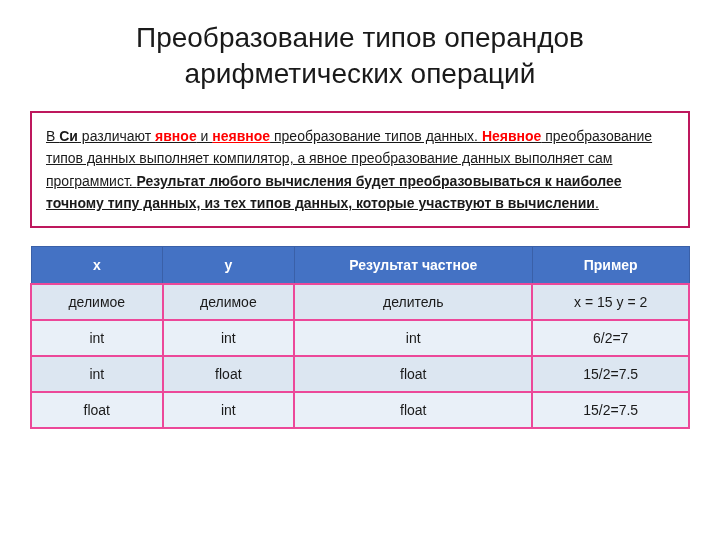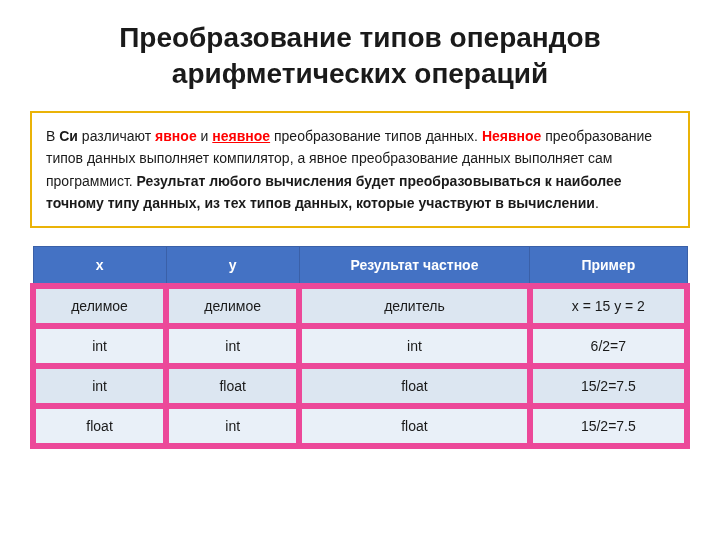--- a/index.html
+++ b/index.html
@@ -8,33 +8,34 @@
       font-family: Arial, sans-serif;
       background: #fff;
       width: 720px;
       min-height: 540px;
       padding: 20px 30px;
     }
 
     .page-title {
       text-align: center;
       font-size: 28px;
-      font-weight: bold;
+      font-weight: normal;
       color: #1a1a1a;
       line-height: 1.3;
       margin-bottom: 18px;
     }
 
     .info-box {
-      border: 2px solid #eab308;
+      border: 2px solid #be185d;
       padding: 12px 14px;
       margin-bottom: 18px;
       font-size: 14px;
       line-height: 1.6;
       color: #1a1a1a;
+      text-decoration: underline;
     }
 
     .info-box .highlight-явное {
       color: #ff0000;
       font-weight: bold;
     }
 
     .info-box .highlight-неявное {
       color: #ff0000;
       font-weight: bold;
@@ -77,21 +78,21 @@
     }
 
     tbody tr:nth-child(even) {
       background-color: #e9f0f8;
     }
 
     tbody td {
       padding: 9px 14px;
       text-align: center;
       font-size: 14px;
-      border: 6px solid #ec4899;
+      border: 2px solid #ec4899;
       color: #1a1a1a;
     }
   </style>
 </head>
 <body>
 
 <div class="page-title">Преобразование типов операндов арифметических операций</div>
 
 <div class="info-box">
   <span>

